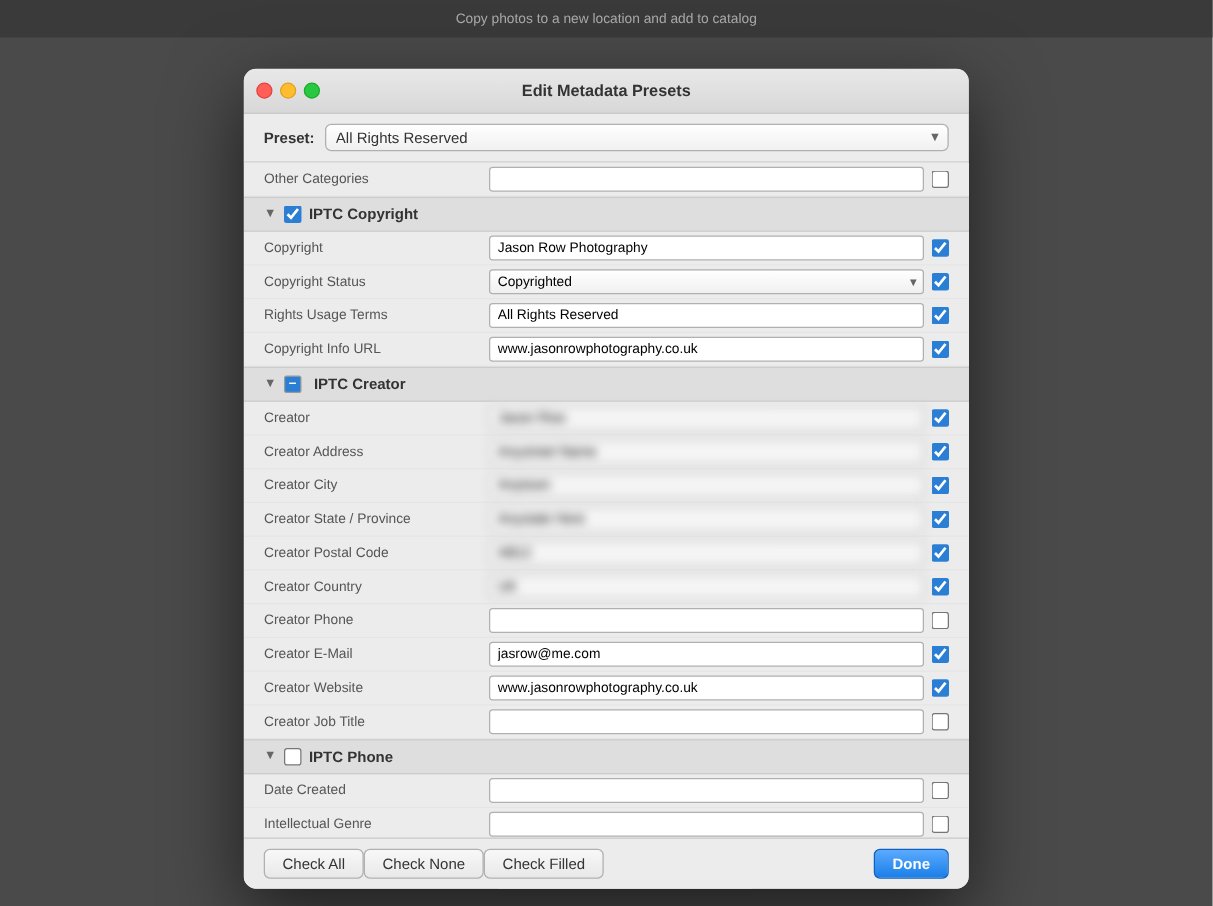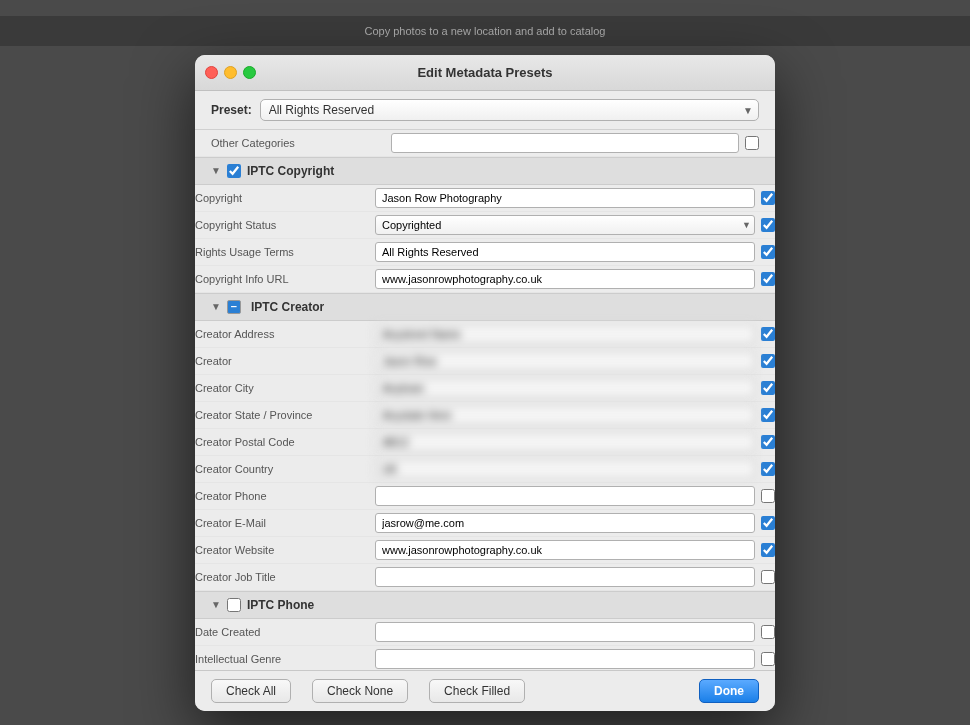--- a/index.html
+++ b/index.html
@@ -9,21 +9,21 @@
       font-size: 12px;
       display: flex;
       justify-content: center;
       align-items: center;
       width: 970px;
       height: 725px;
       overflow: hidden;
     }
     .top-bar {
       position: absolute;
-      top: 16px; left: 0; right: 0;
+      top: 0; left: 0; right: 0;
       height: 30px;
       background: #3a3a3a;
       display: flex;
       align-items: center;
       justify-content: center;
       color: #aaa;
       font-size: 11px;
     }
     .dialog {
       width: 580px;
@@ -127,21 +127,21 @@
       accent-color: #2a7fd4;
     }
     .section-title {
       font-size: 12px;
       font-weight: 700;
       color: #333;
     }
     .field-row {
       display: flex;
       align-items: center;
-      padding: 3px 0;
+      padding: 3px 16px;
       border-bottom: 1px solid #e5e5e5;
       min-height: 24px;
     }
     .field-label {
       text-align: left;
       width: 180px;
       min-width: 180px;
       padding-right: 10px;
       font-size: 11px;
       color: #555;
@@ -193,21 +193,21 @@
     .blurred {
       filter: blur(4px);
       background: #f5f5f5;
     }
     .bottom-bar {
       display: flex;
       align-items: center;
       padding: 8px 16px;
       background: #ececec;
       border-top: 1px solid #c8c8c8;
-      gap: 21px;
+      gap: 0;
     }
     .btn {
       padding: 4px 14px;
       border-radius: 5px;
       font-size: 12px;
       cursor: pointer;
       border: 1px solid #b0b0b0;
       background: linear-gradient(to bottom, #f8f8f8, #e8e8e8);
       color: #333;
     }
@@ -324,30 +324,30 @@
       </div>
     </div>
 
     <div class="section">
       <div class="section-header">
         <span class="section-arrow">▼</span>
         <div class="partial-checkbox"></div>
         <span class="section-title" style="margin-left:4px;">IPTC Creator</span>
       </div>
       <div class="field-row">
+        <span class="field-label">Creator</span>
+        <div class="field-input-wrap">
+          <input class="field-input blurred" type="text" value="Jason Row" style="">
+        </div>
+        <input type="checkbox" class="field-checkbox" checked="" style="">
+      </div>
+      <div class="field-row">
         <span class="field-label">Creator Address</span>
         <div class="field-input-wrap">
           <input class="field-input blurred" type="text" value="Anystreet Name" style="">
-        </div>
-        <input type="checkbox" class="field-checkbox" checked="" style="">
-      </div>
-      <div class="field-row">
-        <span class="field-label">Creator</span>
-        <div class="field-input-wrap">
-          <input class="field-input blurred" type="text" value="Jason Row" style="">
         </div>
         <input type="checkbox" class="field-checkbox" checked="" style="">
       </div>
       <div class="field-row">
         <span class="field-label">Creator City</span>
         <div class="field-input-wrap">
           <input class="field-input blurred" type="text" value="Anytown" style="">
         </div>
         <input type="checkbox" class="field-checkbox" checked="" style="">
       </div>

